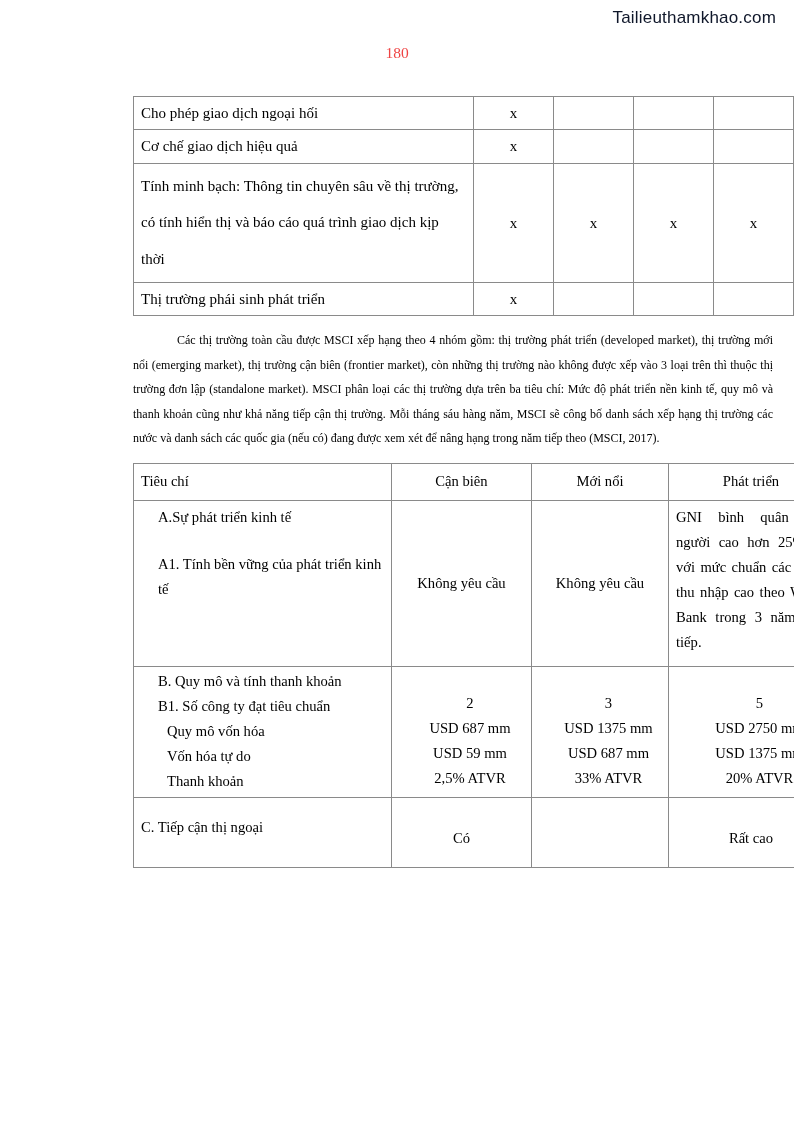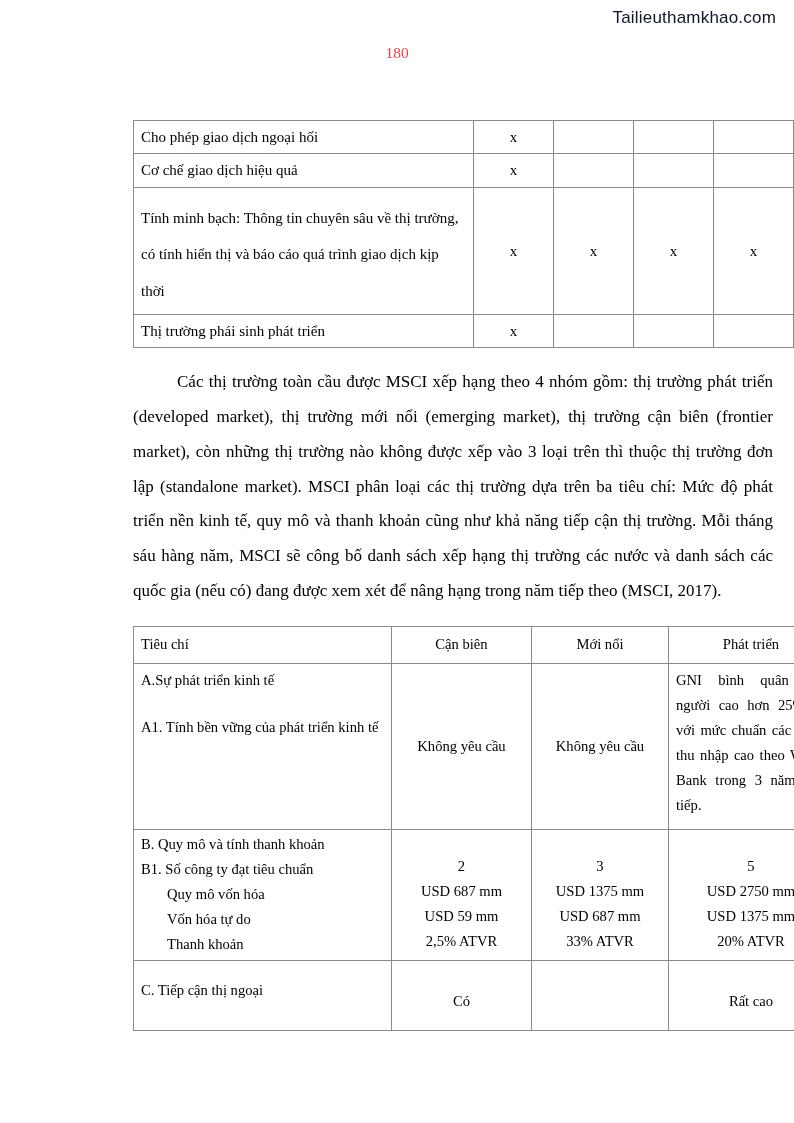--- a/index.html
+++ b/index.html
@@ -43,21 +43,21 @@
     width: 794px;
     text-align: center;
     font-size: 15.5px;
     color: #ef4444;
   }
 
   
   .content {
     position: absolute;
     left: 133px;
-    top: 120px;
+    top: 96px;
     width: 640px;
   }
 
   
   table {
     border-collapse: collapse;
     table-layout: fixed;
     width: 640px;
     font-size: 15px;
     line-height: 1.75;
@@ -68,41 +68,41 @@
     vertical-align: middle;
     font-weight: normal;
     text-align: left;
   }
 
   
   #table-criteria { width: 587px; }
   #table-criteria td { height: 26px; }
   #table-criteria .c-label { width: 325px; }
   #table-criteria .c-mark  { width: 65px; text-align: center; }
-  #table-criteria .tall { line-height: 2.45; padding-top: 12px; padding-bottom: 4px; }
+  #table-criteria .tall { line-height: 2.45; padding-top: 4px; padding-bottom: 4px; }
   #table-criteria .section-head {
     font-weight: bold;
     letter-spacing: 0.1px;
   }
 
   
   .source-caption {
     width: 640px;
     text-align: right;
     font-style: italic;
     font-size: 15px;
     margin-top: 4px;
     padding-right: 46px;
     box-sizing: border-box;
   }
 
   
   .body-paragraph {
     width: 640px;
-    font-size: 17px;
+    font-size: 12px;
     line-height: 2.05;
     text-align: justify;
     text-indent: 44px;
     hyphens: none;
   }
 
   
   #table-msci {
     width: 640px;
     margin-top: 12px;
@@ -115,21 +115,21 @@
   #table-msci .col-dm   { width: 150px; }
   #table-msci thead td {
     font-weight: normal;
     text-align: center;
     height: 30px;
   }
   #table-msci thead td.h-left { text-align: left; }
   #table-msci td { vertical-align: middle; }
   #table-msci .center { text-align: center; }
   #table-msci .justify { text-align: justify; text-justify: inter-word; }
-  #table-msci .cell-stack { display: block; }
+  #table-msci .cell-stack { display: block; margin-left: 17px; }
   #table-msci .gap { display: block; height: 22px; }
   #table-msci .indent { display: block; padding-left: 26px; }
   #table-msci .row-econ td { height: 158px; vertical-align: middle; }
   #table-msci .row-econ .col-dm { vertical-align: top; padding-top: 4px; }
   #table-msci .row-econ .col-crit { vertical-align: top; padding-top: 4px; }
   #table-msci .row-liquidity td { vertical-align: top; padding-top: 2px; }
   #table-msci .row-access td { height: 52px; }
   #table-msci .row-access .col-crit { vertical-align: middle; padding-bottom: 14px; }
   #table-msci .row-access .center { vertical-align: middle; padding-top: 14px; }
 </style>

